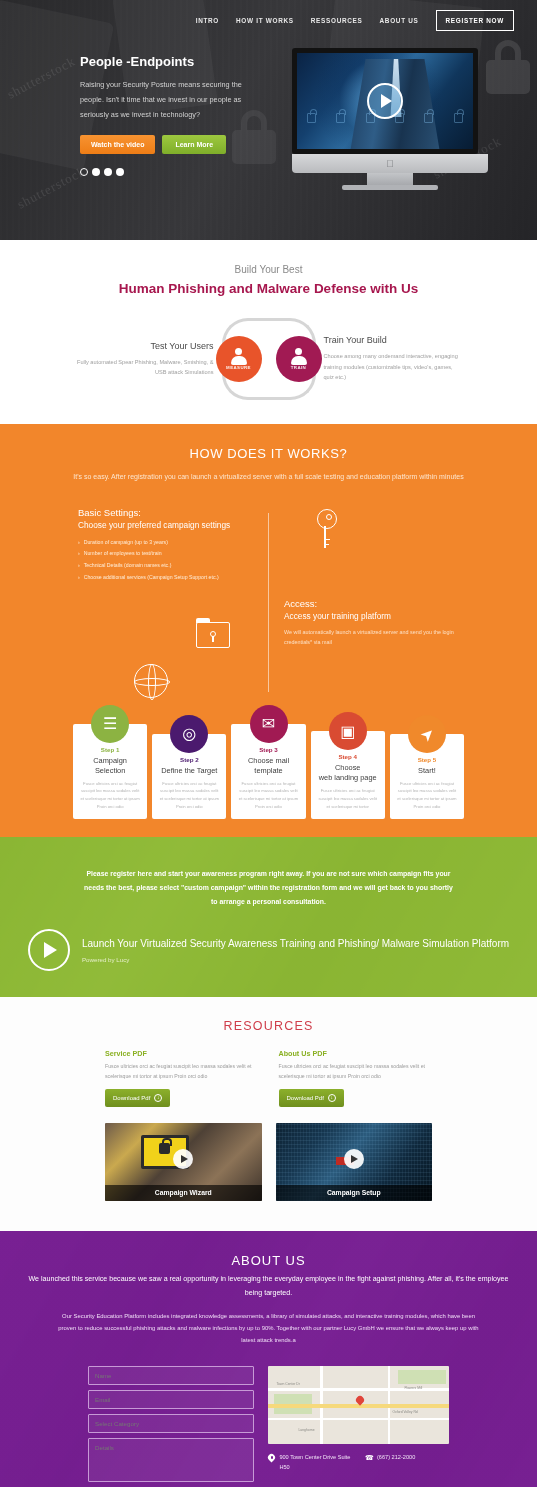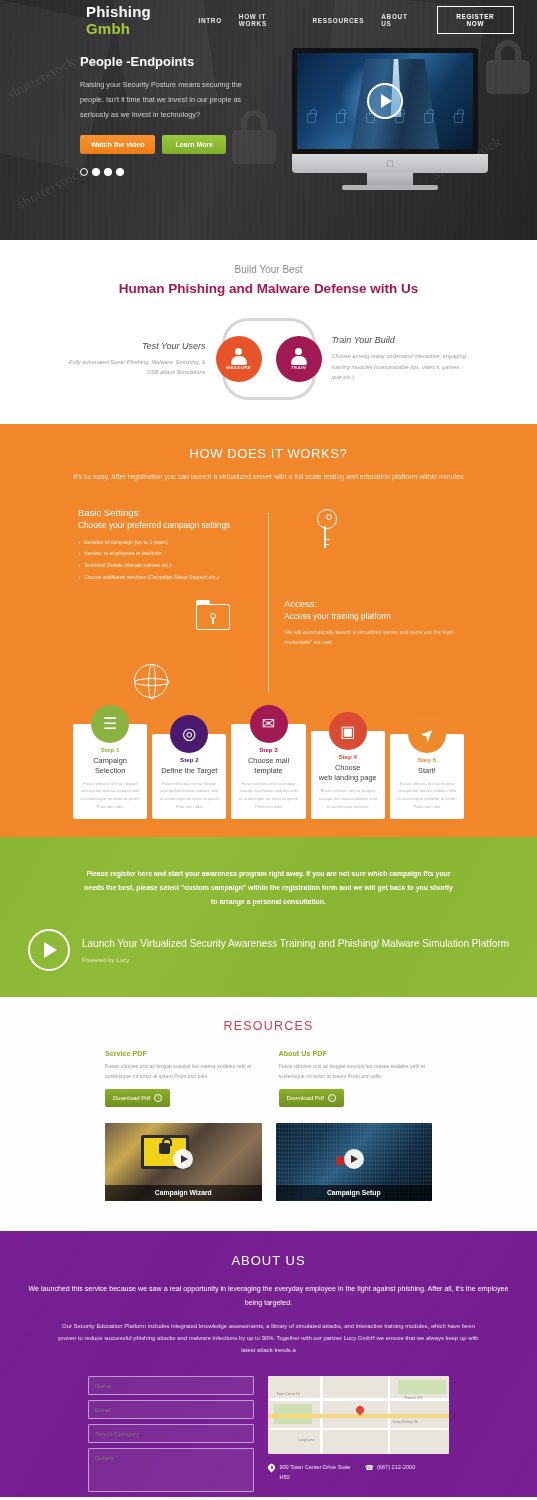--- a/index.html
+++ b/index.html
@@ -113,23 +113,22 @@
   }
   .apple-logo { font-size:10px; color:#6d6f72; line-height:1; }
   .imac-stand { width:46px; height:12px; background:linear-gradient(#c3c5c8,#a7a9ad); margin:0 auto; }
   .imac-foot { width:96px; height:5px; background:#b0b2b6; margin:0 auto; border-radius:2px;}
 
   
   .defense { background:#fff; padding: 24px 0 30px; text-align:center; }
   .defense .kicker { color:#8a8a8a; font-size:10px; margin-bottom:6px; }
   .defense h2 { color:#a7174e; font-size:13.5px; font-weight:bold; }
   .defense-row {
-    display:flex; align-items:center; justify-content:center; gap: 8px; margin-top: 28px;
+    display:flex; align-items:center; justify-content:center; margin-top: 28px;
     position:relative;
-    font-style:italic;
   }
   .def-col { width: 140px; }
   .def-col.left { text-align:right; }
   .def-col.right { text-align:left; }
   .def-col h3 { font-size:9px; color:#4b4b4b; font-weight:normal; margin-bottom:6px; }
   .def-col p { font-size:5.6px; color:#a0a0a0; line-height:1.85; }
   .badges { position:relative; width:110px; height:70px; }
   .badge {
     position:absolute; top:12px; width:46px;height:46px;border-radius:50%;
     display:flex; flex-direction:column; align-items:center; justify-content:center; color:#fff;
@@ -144,21 +143,21 @@
   .arc-top { top:-6px; border-bottom:none; border-radius:48px 48px 0 0;}
   .arc-bot { bottom:-6px; border-top:none; border-radius:0 0 48px 48px;}
 
   
   .how { background:#f2862b; padding: 22px 0 18px; color:#fff; }
   .how h2 { text-align:center; font-size:13px; font-weight:normal; letter-spacing:.6px; }
   .how .sub { text-align:center; font-size:7px; color:#fde6cf; line-height:2.1; margin-top:9px; }
   .how-body { position:relative; margin-top: 22px; padding: 0 78px; }
   .how-line { position:absolute; left:268px; top:6px; bottom:6px; width:1px; background:rgba(255,255,255,.55); }
   .how-block { display:flex; align-items:flex-start; margin-bottom: 14px; position:relative;}
-  .how-block.right { justify-content:flex-end; text-align:left; }
+  .how-block.right { justify-content:flex-end; text-align:left;align-items:flex-end; }
   .hb-text { width:175px; }
   .hb-text.r { margin-left: 42px; }
   .hb-text h3 { font-size:9.5px; font-weight:normal; color:#fff; }
   .hb-text h4 { font-size:8.3px; font-weight:normal; color:#fff; margin-top:2px;}
   .hb-text p { font-size:5.4px; color:#fde0c4; line-height:1.95; margin-top:6px;}
   .hb-text ul { list-style:none; margin-top:7px; }
   .hb-text li { font-size:5.2px; color:#ffeeda; line-height:2.25; }
   .hb-text li:before { content:"\203A"; margin-right:4px; }
   .hb-icon { width:58px; display:flex; justify-content:center; }
 
@@ -250,21 +249,21 @@
   }
 
   
   .about {
     background:
       linear-gradient(rgba(118,30,145,.92), rgba(118,30,145,.92)),
       linear-gradient(120deg,#8d3aa6 0%,#5d1a78 30%,#9b4bb4 55%,#57166f 80%,#86339f 100%);
     color:#fff; padding: 22px 0 0; position:relative; overflow:hidden;
   }
   .about h2 { text-align:center; font-size:13px; letter-spacing:1px; font-weight:normal; }
-  .about .p1 { text-align:center; font-size:7.1px; line-height:2; margin-top:14px; padding:0 27px; }
+  .about .p1 { text-align:center; font-size:7.1px; line-height:2; margin-top:4px; padding:0 27px; }
   .about .p2 { text-align:center; font-size:5.9px; line-height:2.05; margin-top:10px; padding:0 54px; color:#f0dcf6;}
   .about-grid { display:flex; gap:14px; padding: 20px 88px 0; align-items:flex-start; }
   .form-col { width: 175px; }
   .form-col input, .form-col textarea, .form-col .select {
     width:100%; background:rgba(255,255,255,.06); border:1px solid #c79ad6;
     color:#e6cff0; font-size:6.2px; padding:5px 6px; margin-bottom:5px;
     font-family:inherit; border-radius:1px; display:block;
   }
   .form-col textarea { height:44px; resize:none; }
   .map-col { width: 190px; }
@@ -308,23 +307,20 @@
     <div class="hero-lock" style="left:232px;top:110px;opacity:.06;">
       <div class="shackle"></div>
         <div class="body"></div>
     </div>
     <div class="watermark" style="left:4px;top:70px;">shutterstock</div>
     <div class="watermark" style="left:14px;top:180px;">shutterstock</div>
     <div class="watermark" style="left:430px;top:150px;">shutterstock</div>
   </div>
 
   <nav class="nav">
-    <div class="logo">
-      <span>Phishing </span><span class="accent">Gmbh</span>
-    </div>
     <div class="nav-links">
       <a href="#">INTRO</a>
       <a href="#">HOW IT WORKS</a>
       <a href="#">RESSOURCES</a>
       <a href="#">ABOUT US</a>
       <button class="btn-register">REGISTER NOW</button>
     </div>
   </nav>
 
 

